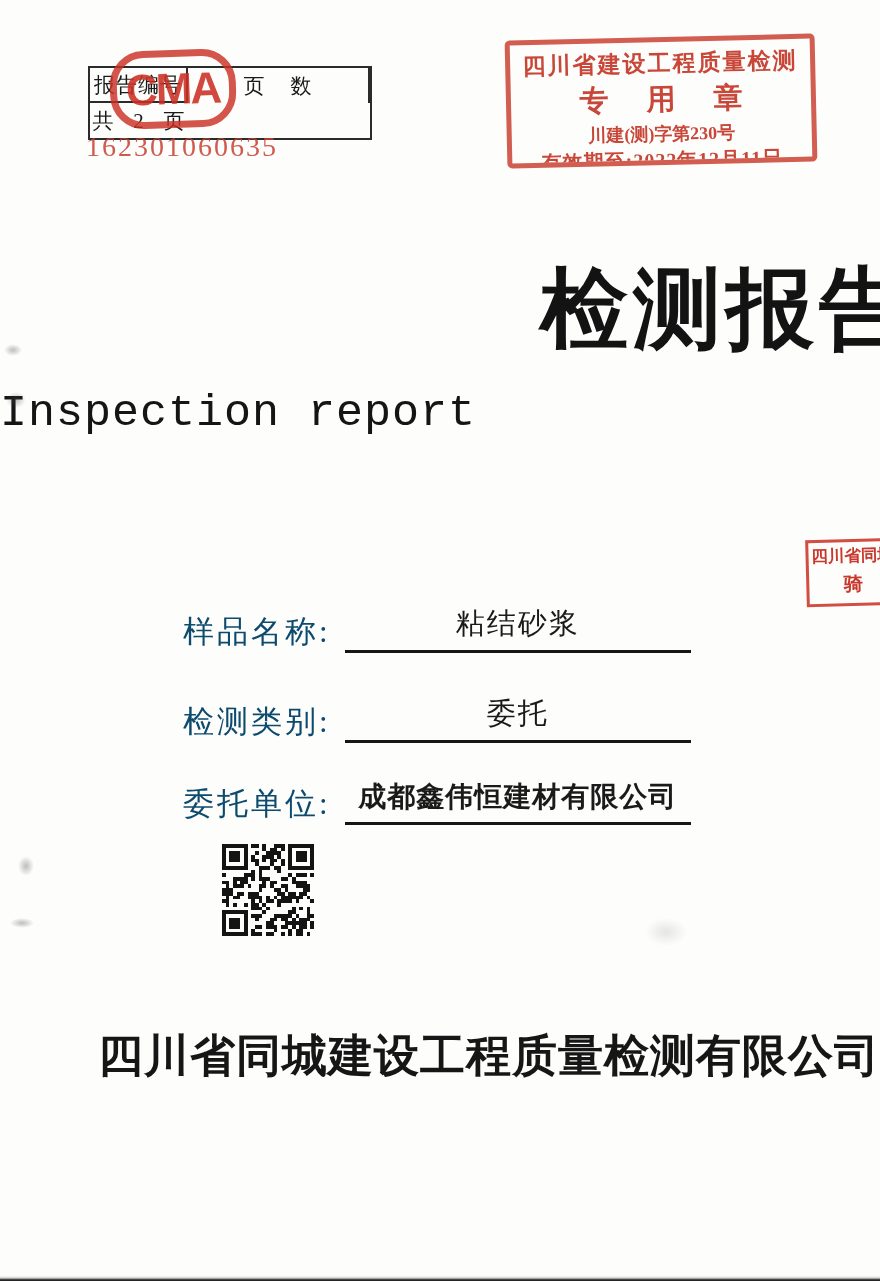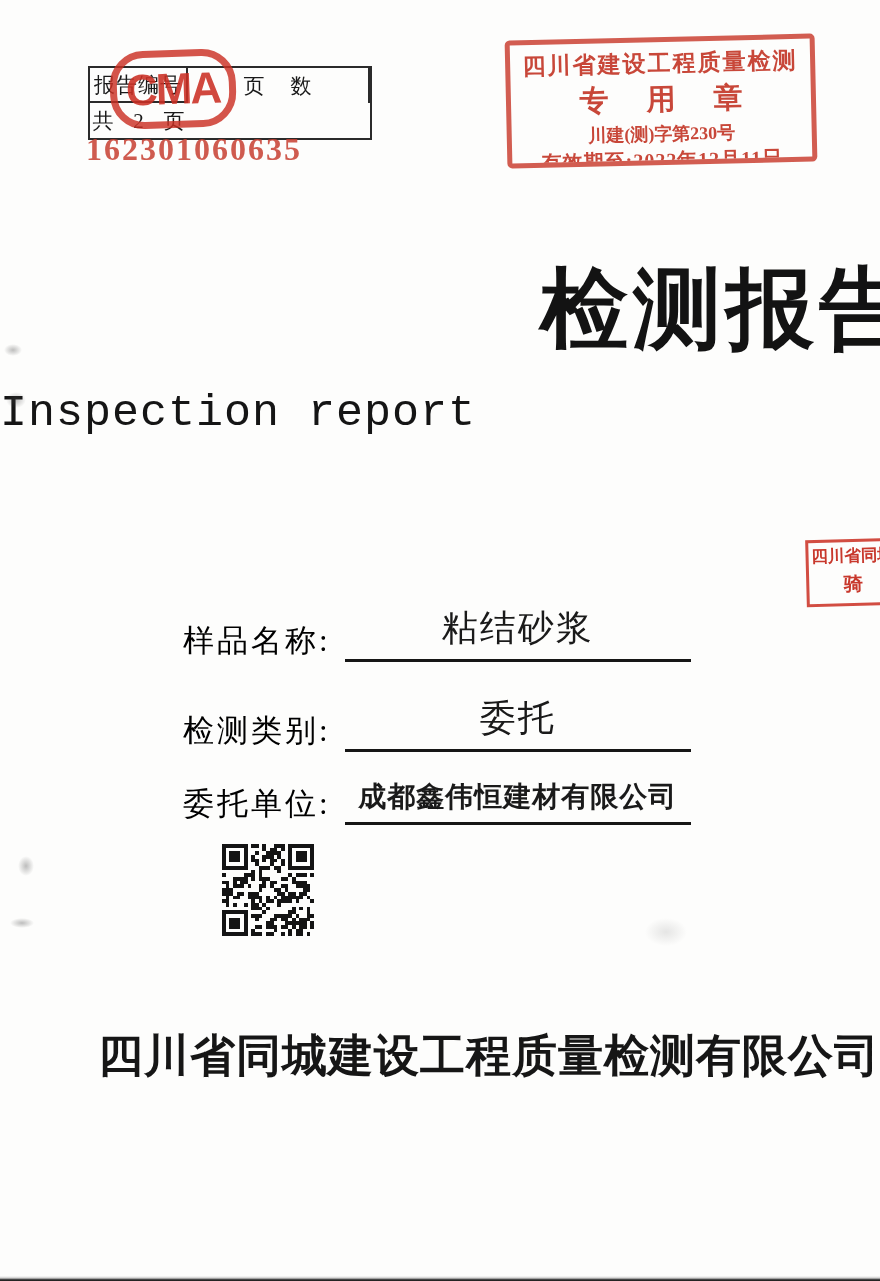--- a/index.html
+++ b/index.html
@@ -27,21 +27,21 @@
     display:flex;align-items:center;justify-content:center;
     transform:rotate(-2deg);
   }
   .cma-text{
     font-family:"Liberation Sans",sans-serif;font-weight:bold;
     font-size:44px;letter-spacing:-2px;color:rgba(203,47,35,.88);
   }
   
   .serial{
     position:absolute;left:86px;top:131px;
-    font-size:32px;font-weight:700;letter-spacing:2px;
+    font-size:28px;font-weight:400;letter-spacing:2px;
     color:rgba(199,62,48,.85);
   }
   
   .approval-stamp{
     position:absolute;left:506px;top:37px;width:300px;height:118px;
     border:5px solid rgba(197,48,32,.78);border-radius:5px;
     transform:rotate(-1.3deg);text-align:center;color:rgba(192,45,30,.88);
     overflow:hidden;
   }
   .stamp-l1{margin-top:6px;font-size:23px;font-weight:700;letter-spacing:2px;white-space:nowrap;}
@@ -61,23 +61,23 @@
   
   .side-seal{
     position:absolute;left:806px;top:539px;width:88px;height:58px;
     border:3px solid rgba(205,58,46,.9);transform:rotate(-1.5deg);
     text-align:center;color:#c8382c;padding-top:3px;
   }
   .seal-l1{font-size:16.5px;font-weight:700;white-space:nowrap;letter-spacing:0;}
   .seal-l2{font-size:19px;font-weight:700;margin-top:4px;}
   
   .field-row{position:absolute;left:183px;display:flex;align-items:flex-end;}
-  .flabel{font-size:31px;letter-spacing:3px;color:#000000;white-space:nowrap;}
+  .flabel{font-size:31px;letter-spacing:3px;color:#0c4a6e;white-space:nowrap;}
   .fvalue{
-    margin-left:14px;width:346px;text-align:center;font-size:36px;
+    margin-left:14px;width:346px;text-align:center;font-size:29px;
     border-bottom:3px solid #161616;padding-bottom:6px;letter-spacing:2px;
     white-space:nowrap;
   }
   .fvalue.bold{font-family:Liberation Sans, sans-serif;font-weight:700;font-size:28px;letter-spacing:1px;}
   
   .qr{position:absolute;left:222px;top:844px;width:92px;height:92px;}
   
   .footer-zh{
     position:absolute;left:0;top:1026px;width:880px;text-align:right;
     font-size:45px;font-weight:600;letter-spacing:1px;color:#161616;white-space:nowrap;

